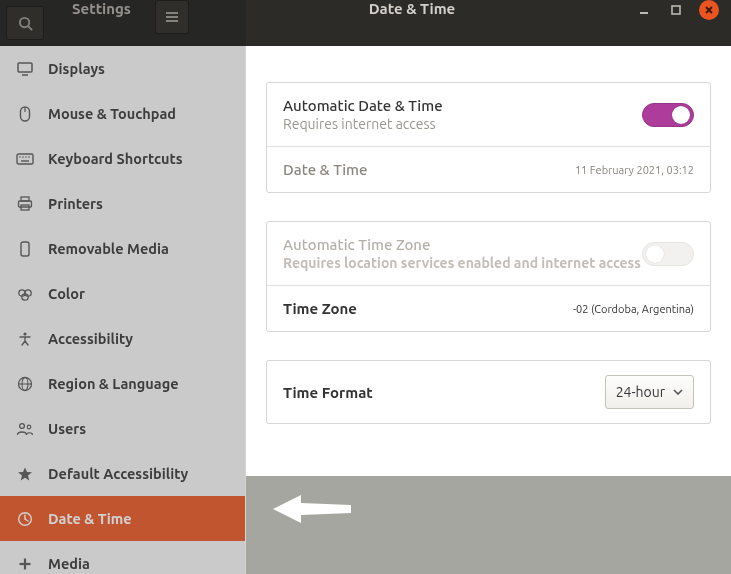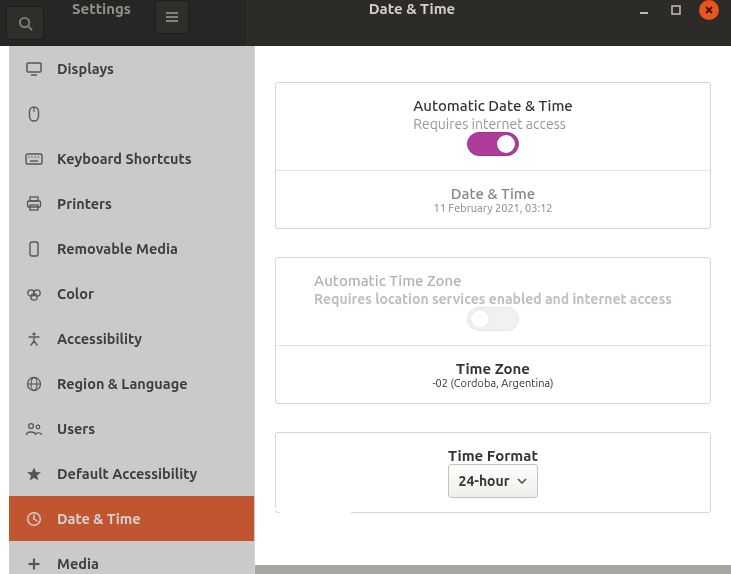--- a/index.html
+++ b/index.html
@@ -8,57 +8,57 @@
 
 .titlebar { height: 46px; background: #2c2b28; display: flex; align-items: flex-start; color: #d4cfc9; position: relative; }
 .titlebar .search-btn { width: 38px; height: 34px; margin:6px 0 6px 6px; background:#3a3834; border:1px solid #1f1e1b; border-radius:3px; display:flex; align-items:center; justify-content:center;}
 .titlebar .settings-title { font-weight: bold; margin-left: 28px; font-size:15px;}
 .titlebar .menu-btn { width: 34px; height: 34px; margin-left: 24px; background:#3a3834; border:1px solid #1f1e1b; border-radius:3px; display:flex;align-items:center;justify-content:center;}
 .titlebar .panel-title-wrap{ flex:1; text-align:center; font-weight:bold; font-size:15px;}
 .titlebar .win-controls { margin-left:auto; display:flex; align-items:center; gap:14px; padding-right:12px;}
 .titlebar .win-controls .ctl{ width:18px;height:18px; color:#bdb8b0; display:flex;align-items:center;justify-content:center;}
 .titlebar .win-controls .close{ width:20px;height:20px;border-radius:50%; background:#e95420; color:#3b1708; font-weight:bold; font-size:11px;}
 
-.main { display:flex; height:calc(574px - 46px);padding-left:9px; }
+.main { display:flex; height:calc(574px - 46px); }
 
 
 .sidebar { width:246px; background:#f6f6f5; border-right:1px solid #d6d3cf; overflow:hidden; position:relative;}
 .sidebar-overlay{ position:absolute; inset:0; background:rgba(90,90,90,0.28); pointer-events:none; z-index:5;}
 .titlebar-left-overlay{ position:absolute; top:0; left:0; width:246px; height:46px; background:rgba(30,30,28,0.35); pointer-events:none; z-index:6;}
 .sidebar-item{ height:45px; display:flex; align-items:center; padding:0 16px; gap:14px; color:#333; cursor:pointer; border-bottom:0 solid transparent; }
 .sidebar-item .icon{ width:18px; display:flex; align-items:center; justify-content:center; color:#555;}
 .sidebar-item .label{ font-size:14.5px; font-weight:600; color:#333;}
 .sidebar-item.active{ background:#e95420;}
 .sidebar-item.active .label{ color:#fff;}
 .sidebar-item.active .icon{ color:#fff;}
 
 
 .content { flex:1; background:#a6a6a0; padding:0; position:relative; }
 .content-inner{ background:#fff; margin:0; min-height:383px; padding:36px 20px 24px 20px;}
 .group{ border:1px solid #d8d6d2; border-radius:3px; margin-bottom:28px; background:#fff;}
-.row{ padding:14px 16px; display:flex; align-items:center; justify-content:space-between;flex-direction:column;}
+.row{ padding:14px 16px; display:flex; align-items:center; justify-content:space-between;}
 .row + .row{ border-top:1px solid #e4e2de;}
 .row .titles{ display:flex; flex-direction:column;}
 .row .title{ font-size:15px; color:#333; font-weight:500;}
 .row .sub{ font-size:14px; color:#9a958e; margin-top:2px;}
 .row.disabled .title{ color:#b4b0a9;}
 .row.disabled .sub{ color:#c2beb7;font-weight:bold;}
 .row .value{ font-size:11px; color:#333;}
 .row.dim .title{ color:#8a867f;}
 .row.dim .value{ color:#8a867f;}
 
 
 .toggle{ width:52px; height:24px; border-radius:12px; background:#ad3c9a; position:relative; border:1px solid #9a348a;}
 .toggle .knob{ position:absolute; width:18px;height:18px; background:#fff; border-radius:50%; top:2px; right:3px; box-shadow:0 0 1px rgba(0,0,0,.4);}
 .toggle.off{ background:#e8e6e2; border-color:#d2cfc9;}
 .toggle.off .knob{ left:3px; right:auto;}
 .toggle.disabled{ opacity:.55;}
 
 
-.select{ height:34px; border:1px solid #c6c3bd; border-radius:3px; background:linear-gradient(#fdfdfc,#f1efeb); padding:0 10px; display:flex; align-items:center; gap:8px; font-size:14px; color:#333;font-weight:bold;}
+.select{ height:34px; border:1px solid #c6c3bd; border-radius:3px; background:linear-gradient(#fdfdfc,#f1efeb); padding:0 10px; display:flex; align-items:center; gap:8px; font-size:14px; color:#333;}
 .select .chev{ color:#555;}
 
 
 .arrow{ position:absolute; left:265px; top:491px; width:90px; height:30px; z-index:10; pointer-events:none;}
 .arrow svg{ display:block;}
 
 svg{ display:block;}
 </style>
 </head>
 <body>
@@ -117,20 +117,21 @@
           </span>
           <span class="label">Displays</span>
         </div>
         <div class="sidebar-item">
           <span class="icon">
             <svg width="12" height="16" viewBox="0 0 12 16">
               <rect x="1.5" y="1" width="9" height="14" rx="4.5" fill="none" stroke="#555" stroke-width="1.4"></rect>
               <line x1="6" y1="1" x2="6" y2="6" stroke="#555" stroke-width="1.2"></line>
             </svg>
           </span>
+          <span class="label">Mouse &amp; Touchpad</span>
         </div>
         <div class="sidebar-item">
           <span class="icon">
             <svg width="18" height="12" viewBox="0 0 18 12">
               <rect x="1" y="1" width="16" height="10" rx="1.5" fill="none" stroke="#555" stroke-width="1.4"></rect>
               <line x1="4" y1="4" x2="4" y2="4" stroke="#555" stroke-width="1.6" stroke-linecap="round"></line>
               <line x1="7" y1="4" x2="7" y2="4" stroke="#555" stroke-width="1.6" stroke-linecap="round"></line>
               <line x1="10" y1="4" x2="10" y2="4" stroke="#555" stroke-width="1.6" stroke-linecap="round"></line>
               <line x1="13" y1="4" x2="13" y2="4" stroke="#555" stroke-width="1.6" stroke-linecap="round"></line>
               <line x1="5" y1="8" x2="13" y2="8" stroke="#555" stroke-width="1.4"></line>

